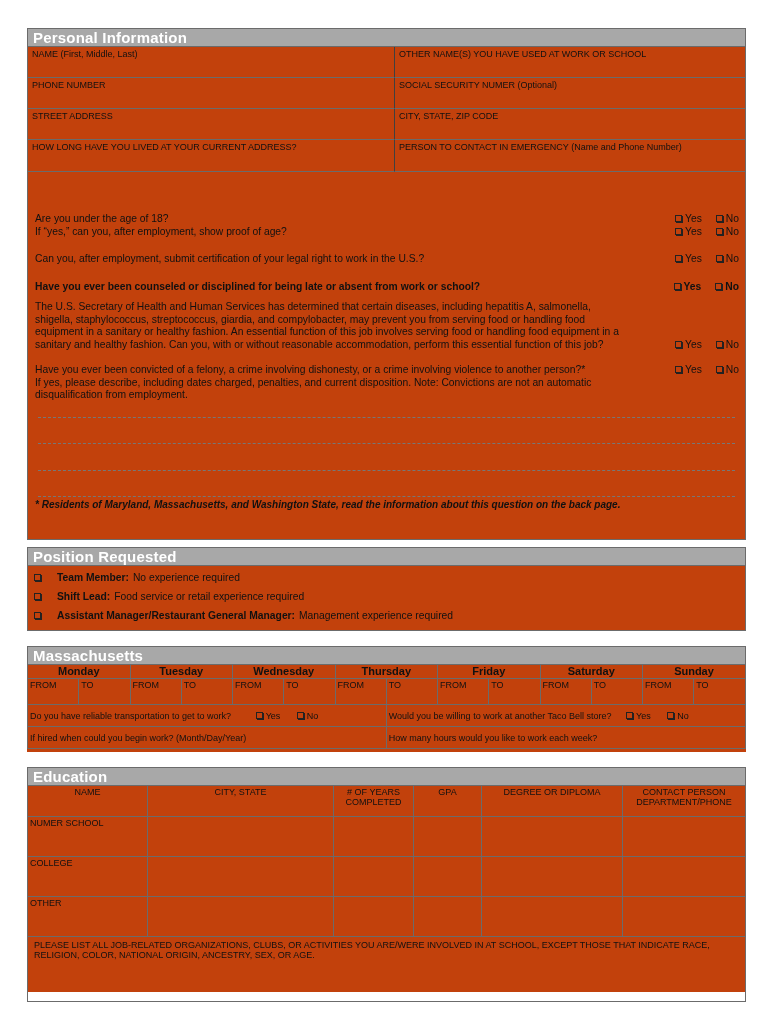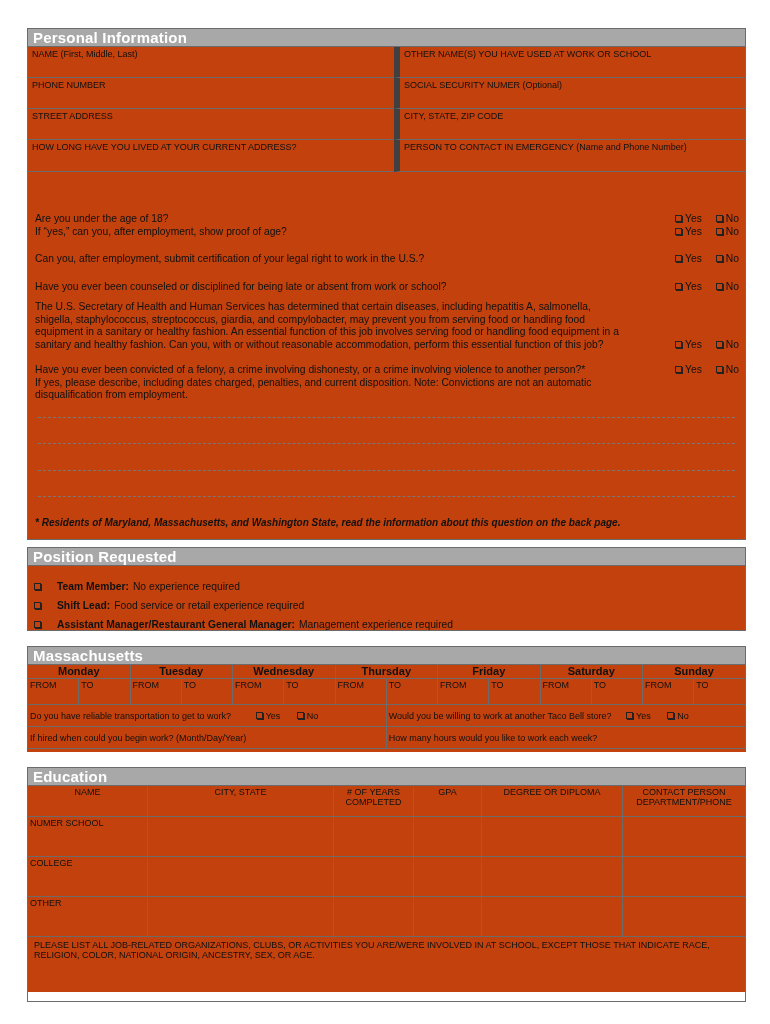--- a/index.html
+++ b/index.html
@@ -1,21 +1,21 @@
 <!DOCTYPE html>
 <html><head>
 <meta charset="utf-8">
 <style>
   html, body { margin: 0; padding: 0; background: #ffffff; }
   body { width: 770px; height: 1024px; position: relative; font-family: "Liberation Sans", sans-serif; color: #111; overflow: hidden; }
   .section { position: absolute; left: 27px; width: 719px; border: 1px solid #6b6b6b; box-sizing: border-box; background: #c2410c; }
   .sec-head { background: #a8a8a8; color: #fff; font-weight: bold; font-size: 15px; line-height: 17px; height: 17px; padding-left: 5px; border-bottom: 1px solid #6b6b6b; letter-spacing: 0.2px; }
   .grid2 { display: grid; grid-template-columns: 366px 1fr; }
   .cell { font-size: 9px; padding: 2px 4px; box-sizing: border-box; border-bottom: 1px solid #6b6b6b; text-transform: none; }
-  .cell.right { border-left: 6px solid #404040; }
+  .cell.right { border-left: 1px solid #404040; }
   .pi-row { height: 31px; }
   .q-block { position: relative; font-size: 10.3px; line-height: 12.5px; padding-left: 7px; padding-right: 80px; margin-top: 32px; }
   .yn { position: absolute; right: 6px; font-size: 10.3px; white-space: nowrap; }
   .yn span { display: inline-block; }
   .cb { display: inline-block; width: 7px; height: 7px; border: 1px solid #222; box-shadow: 1px 1px 0 #222; margin-right: 3px; vertical-align: 0px; box-sizing: border-box; }
   .yn .opt-no { margin-left: 14px; }
   .line { position: absolute; left: 10px; right: 10px; border-bottom: 1px dashed #777; height: 0; }
   .note { position: absolute; left: 7px; font-size: 10px; font-weight: bold; font-style: italic; }
   .pos-item { font-size: 10.3px; height: 19px; line-height: 19px; padding-left: 6px; }
   .pos-item .cb { margin-right: 16px; }
@@ -55,21 +55,21 @@
       </div>
     </div>
 
     <div class="q-block" style="margin-top:15px;">
       <div>Can you, after employment, submit certification of your legal right to work in the U.S.?</div>
       <div class="yn" style="top:0;">
         <span><span class="cb"></span><span>Yes</span></span><span class="opt-no"><span class="cb"></span><span>No</span></span>
       </div>
     </div>
 
-    <div class="q-block" style="margin-top:15px;">
+    <div class="q-block" style="margin-top:15px;font-weight:bold;">
       <div>Have you ever been counseled or disciplined for being late or absent from work or school?</div>
       <div class="yn" style="top:0;">
         <span><span class="cb"></span><span>Yes</span></span><span class="opt-no"><span class="cb"></span><span>No</span></span>
       </div>
     </div>
 
     <div class="q-block" style="margin-top:8px; padding-right:125px;">
       <div>The U.S. Secretary of Health and Human Services has determined that certain diseases, including hepatitis A, salmonella, shigella, staphylococcus, streptococcus, giardia, and compylobacter, may prevent you from serving food or handling food equipment in a sanitary or healthy fashion. An essential function of this job involves serving food or handling food equipment in a sanitary and healthy fashion. Can you, with or without reasonable accommodation, perform this essential function of this job?</div>
       <div class="yn" style="bottom:0;">
         <span><span class="cb"></span><span>Yes</span></span><span class="opt-no"><span class="cb"></span><span>No</span></span>
@@ -82,26 +82,26 @@
       <div class="yn" style="top:0;">
         <span><span class="cb"></span><span>Yes</span></span><span class="opt-no"><span class="cb"></span><span>No</span></span>
       </div>
     </div>
   </div>
 
   <div class="line" style="top:388px;"></div>
   <div class="line" style="top:414px;"></div>
   <div class="line" style="top:441px;"></div>
   <div class="line" style="top:467px;"></div>
-  <div class="note" style="top:488px;">* Residents of Maryland, Massachusetts, and Washington State, read the information about this question on the back page.</div>
+  <div class="note" style="top:470px;">* Residents of Maryland, Massachusetts, and Washington State, read the information about this question on the back page.</div>
 </div>
 
 <div class="section" style="top:547px; height:84px;">
   <div class="sec-head">Position Requested</div>
-  <div style="padding-top:11px;">
+  <div style="padding-top:2px;">
     <div class="pos-item"><span class="cb"></span><b>Team Member:</b><span>No experience required</span></div>
     <div class="pos-item"><span class="cb"></span><b>Shift Lead:</b><span>Food service or retail experience required</span></div>
     <div class="pos-item"><span class="cb"></span><b>Assistant Manager/Restaurant General Manager:</b><span>Management experience required</span></div>
   </div>
 </div>
 
 <div class="section" style="top:646px; height:106px; border:none;">
   <div class="sec-head" style="border:1px solid #6b6b6b; border-bottom:none;">Massachusetts</div>
   <table>
     <colgroup>

